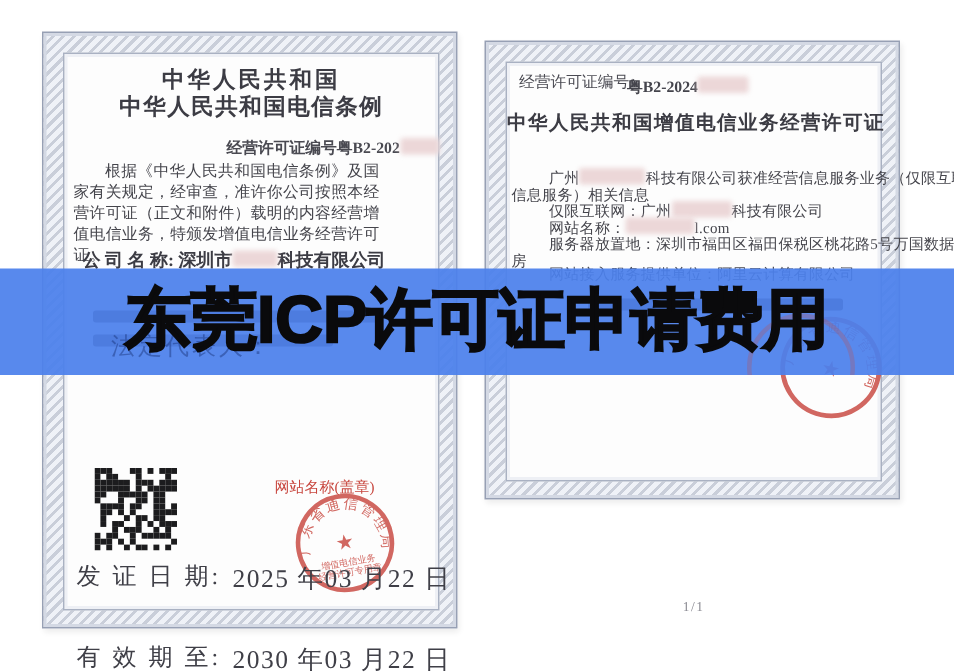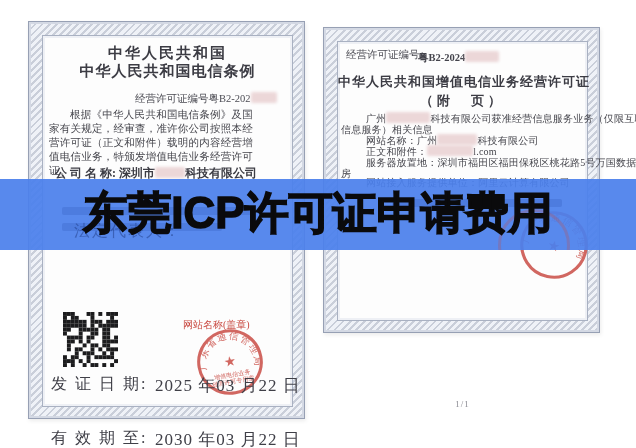--- a/index.html
+++ b/index.html
@@ -24,21 +24,21 @@
   #cert-right{ left:323px; top:27px; width:277px; height:306px; }
 
   .abs{ position:absolute; white-space:nowrap; }
   .ctr{ left:0; right:0; text-align:center; }
   .ink{ color:#3c3c44; }
   .bold{ font-weight:700; }
 
   
   .l-title1{ top:8px;  font-size:15px; letter-spacing:2px; }
   .l-title2{ top:26px; font-size:15px; letter-spacing:1px; }
-  .l-license{ top:56px; left:72px; font-size:10.5px; font-weight:400; color:#4a4a52;padding-left:20px; }
+  .l-license{ top:56px; left:88px; font-size:10.5px; font-weight:700; color:#4a4a52;padding-left:20px; }
   .l-para{
     position:absolute; left:6px; top:72px; width:204px;
     font-size:10.5px; line-height:14px; color:#45454c;
     text-align:justify; text-indent:2em; letter-spacing:.2px;
   }
   .l-company{ top:129px; left:12px; font-size:12px; font-weight:600; }
   .qr{ position:absolute; left:20px; top:276px; width:55px; height:55px; }
   .l-authority{ top:282px; left:140px; font-size:10px; color:#c8473f; }
   .date-label{ font-size:16px; letter-spacing:2px; color:#3f3f47; }
   .date-value{ font-size:17px; letter-spacing:1px; color:#3f3f47; }
@@ -245,28 +245,27 @@
     </div>
   </div>
 
   <div class="cert" id="cert-right">
     <div class="cert-inner">
 
       <div class="abs r-license-label">经营许可证编号:</div>
       <div class="abs r-license-value"><span>粤B2-2024</span><span class="blur-patch" style="width:34px"></span></div>
 
       <div class="abs ctr ink r-title">中华人民共和国增值电信业务经营许可证</div>
-      <div class="abs ctr ink r-subtitle">（附　页）</div>
 
       <div class="abs r-line ind ry1"><span>广州</span><span class="blur-patch" style="width:44px"></span><span>科技有限公司获准经营信息服务业务（仅限互联网</span></div>
       <div class="abs r-line noind ry2">信息服务）相关信息</div>
 
-      <div class="abs r-line ind ry3"><span>网站名称：广州</span><span class="blur-patch" style="width:40px"></span><span>科技有限公司</span></div>
-
-      <div class="abs r-line ind ry4"><span>正文和附件：</span><span class="blur-patch" style="width:46px"></span><span>l.com</span></div>
+      <div class="abs r-line ind ry3"><span>仅限互联网：广州</span><span class="blur-patch" style="width:40px"></span><span>科技有限公司</span></div>
+
+      <div class="abs r-line ind ry4"><span>网站名称：</span><span class="blur-patch" style="width:46px"></span><span>l.com</span></div>
 
       <div class="abs r-line ind ry5">服务器放置地：深圳市福田区福田保税区桃花路5号万国数据机</div>
       <div class="abs r-line noind ry6">房</div>
       <div class="abs r-line ind ry7">网站接入服务提供单位：阿里云计算有限公司</div>
 
       <div class="seal" id="seal-right">
         <svg viewBox="0 0 100 100" width="100%" height="100%">
           <defs>
               <path id="arc-r" d="M 16 64 A 36 36 0 1 1 84 64" fill="none"></path>
             </defs>

